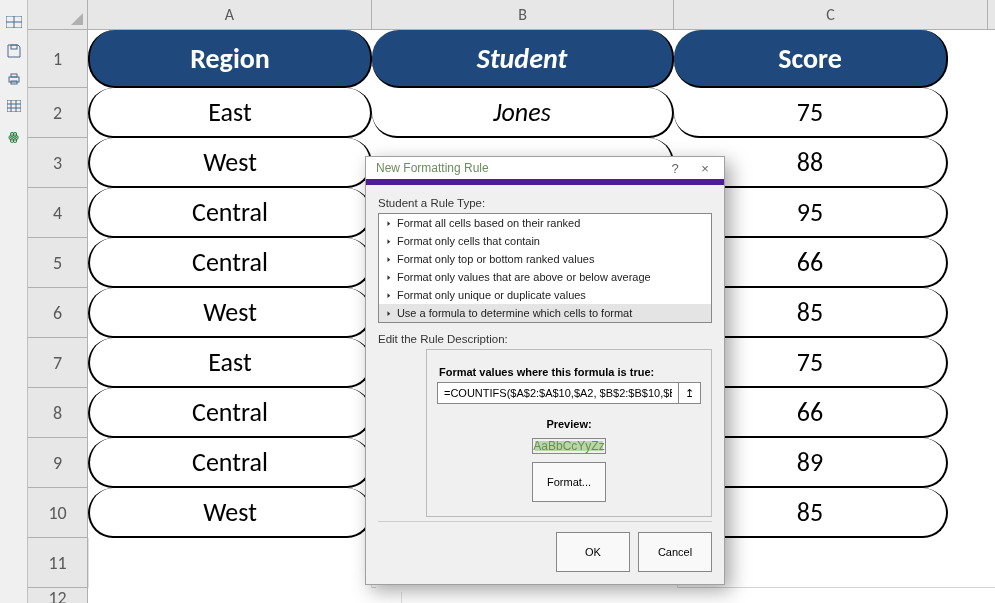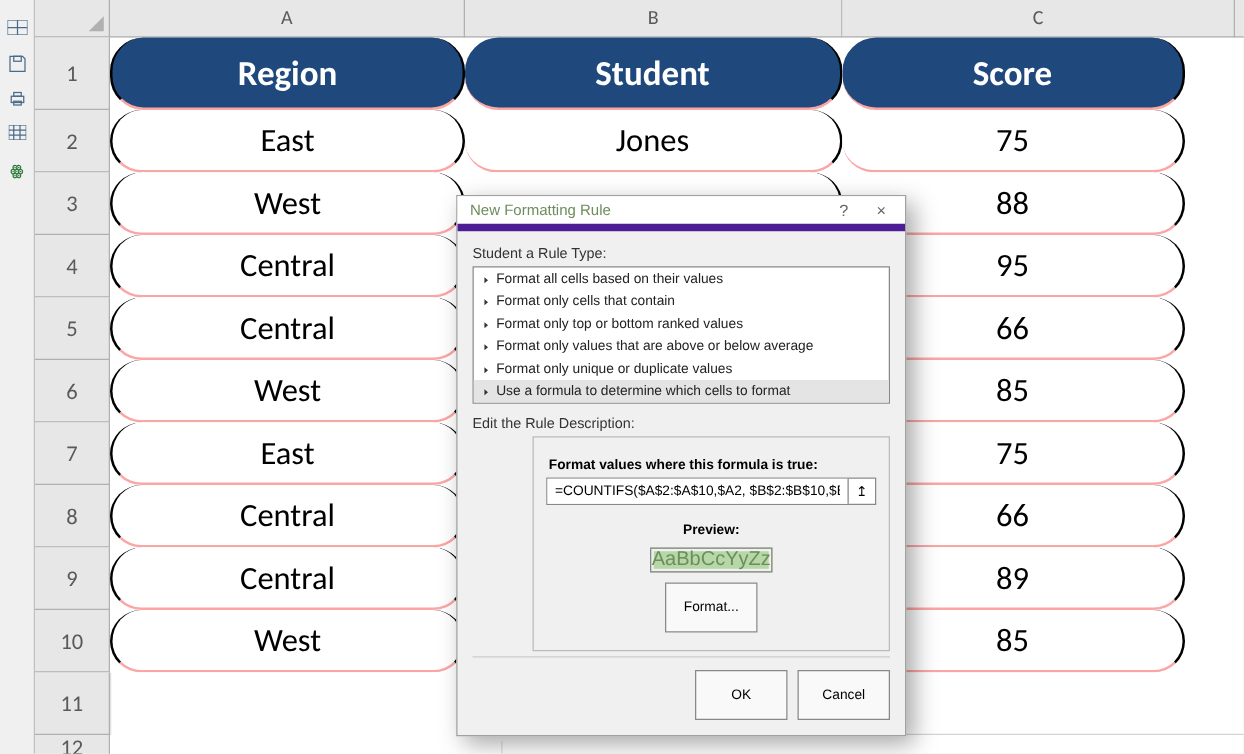--- a/index.html
+++ b/index.html
@@ -98,39 +98,39 @@
   .row-header:first-child { height: 58px; }
 
   .cells {
     position: absolute;
     left: 60px;
     top: 30px;
   }
   .data-row { display: flex; }
   .cell {
     border-right: 2px solid #000;
-    border-bottom: 2px solid #fca5a5;
+    border-bottom: 2px solid #000000;
     height: 50px;
     display: flex;
     align-items: center;
     justify-content: center;
     font-size: 26px;
     color: #000;
     background: #fff;
     border-radius: 27px;
   }
   .data-row.header .cell {
     height: 58px;
     background: #1f497d;
     color: #fff;
     font-weight: bold;
     font-size: 28px;
   }
   .cell.A { width: 284px; border-left:2px solid #000; }
-  .cell.B { width: 302px; }
+  .cell.B { width: 302px; font-style: italic; }
   .cell.C { width: 274px; }
 
   .empty-row { height: 50px; border-bottom:1px solid #d4d4d4;}
   .empty-row .ecell{
     height:50px; border-right:1px solid #e0e0e0; display:inline-block;
     background:#fff;
   }
   .ecell.A{width:284px;border-left:1px solid #e0e0e0;}
   .ecell.B{width:302px;}
   .ecell.C{width:314px;}
@@ -218,21 +218,21 @@
   .preview-row .label{font-weight:600;font-size:11px;}
   .preview-sample{
     flex:1;
     height:30px;
     border:1px solid #888;
     background:#b7d7a8;
     color:#6b8e5a;
     display:flex;
     align-items:center;
     justify-content:center;
-    font-size:16px;
+    font-size:12px;
     box-shadow: inset 0 0 0 2px #f0f0f0;
   }
   .btn{
     min-width:74px;
     height:40px;
     border:1px solid #888;
     background:#f9f9f9;
     font-size:11px;
     padding:0 10px;
     cursor:pointer;
@@ -369,21 +369,21 @@
 
 <div class="dialog">
   <div class="dlg-titlebar">
     <div class="title">New Formatting Rule</div>
     <div class="tbtn">?</div>
     <div class="tbtn">×</div>
   </div>
   <div class="dlg-body">
     <div class="dlg-label">Student a Rule Type:</div>
     <div class="rule-list">
-      <div class="rule-item">Format all cells based on their values</div>
+      <div class="rule-item">Format all cells based on their ranked</div>
       <div class="rule-item">Format only cells that contain</div>
       <div class="rule-item">Format only top or bottom ranked values</div>
       <div class="rule-item">Format only values that are above or below average</div>
       <div class="rule-item">Format only unique or duplicate values</div>
       <div class="rule-item selected">Use a formula to determine which cells to format</div>
     </div>
 
     <div class="dlg-label" style="margin-top:10px;">Edit the Rule Description:</div>
     <div style="border:1px solid #bbb; padding:8px 10px 14px 10px;margin-left:48px;">
       <div class="bold-small">Format values where this formula is true:</div>

